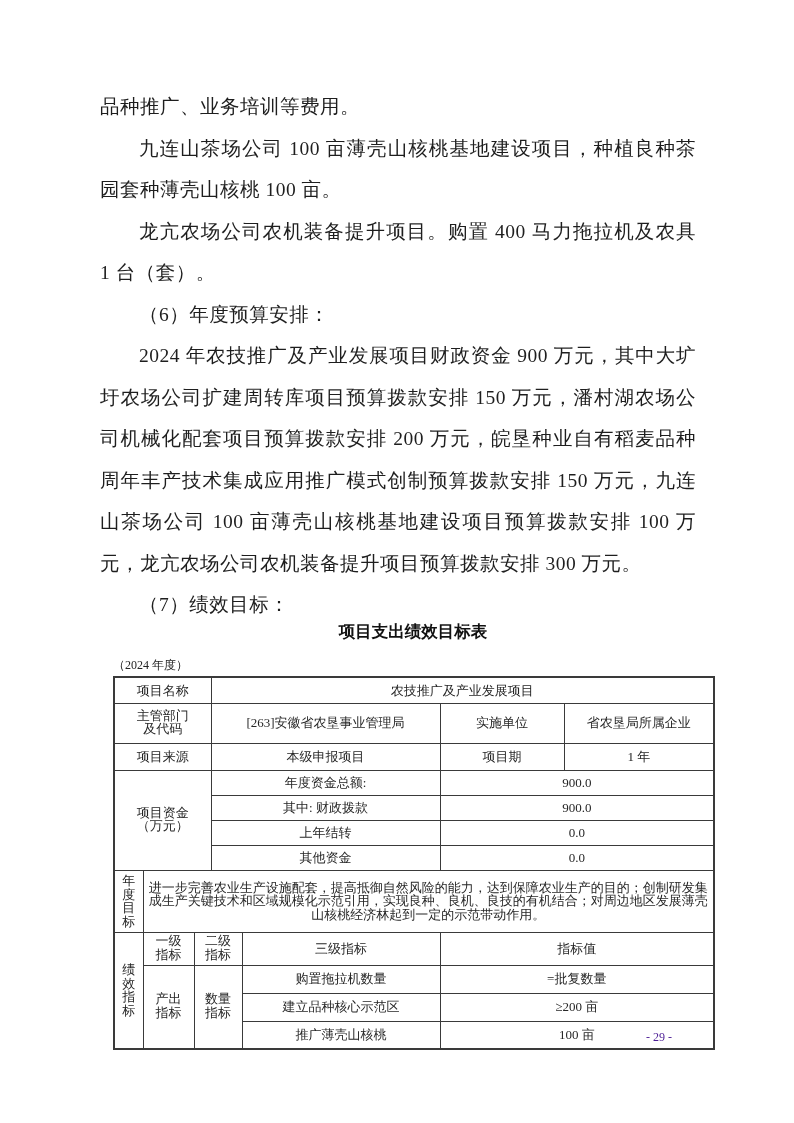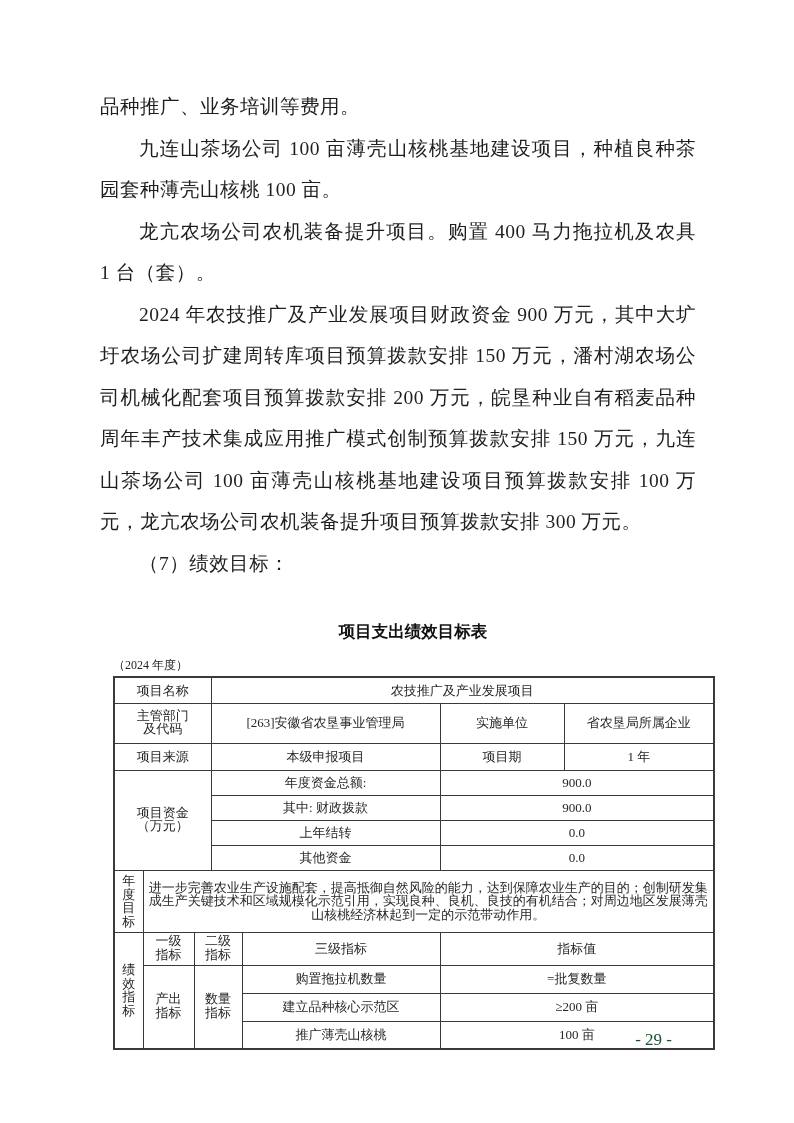--- a/index.html
+++ b/index.html
@@ -72,33 +72,34 @@
     white-space:pre-line;
     line-height:14px;
     padding:2px 0;
   }
   td.al-left  { text-align:left; padding-left:8px; }
   td.al-left2 { text-align:left; padding-left:26px; }
 
   .page-number {
     position:absolute;
     top:1030px; right:122px;
-    font-size:17px;
-    color:#14532d;
+    font-size:12px;
+    color:#4c1d95;
   }
 </style>
 </head>
 <body>
 
 <div class="page">
 
   <div class="body-text">
     <p class="no-indent">品种推广、业务培训等费用。</p>
     <p>九连山茶场公司 100 亩薄壳山核桃基地建设项目，种植良种茶园套种薄壳山核桃 100 亩。</p>
     <p>龙亢农场公司农机装备提升项目。购置 400 马力拖拉机及农具 1 台（套）。</p>
+    <p>（6）年度预算安排：</p>
     <p>2024 年农技推广及产业发展项目财政资金 900 万元，其中大圹圩农场公司扩建周转库项目预算拨款安排 150 万元，潘村湖农场公司机械化配套项目预算拨款安排 200 万元，皖垦种业自有稻麦品种周年丰产技术集成应用推广模式创制预算拨款安排 150 万元，九连山茶场公司 100 亩薄壳山核桃基地建设项目预算拨款安排 100 万元，龙亢农场公司农机装备提升项目预算拨款安排 300 万元。</p>
     <p>（7）绩效目标：</p>
   </div>
 
   <div class="table-block">
     <div class="table-title">项目支出绩效目标表</div>
     <div class="table-subtitle">（2024 年度）</div>
 
     <table class="perf">
       <colgroup>

